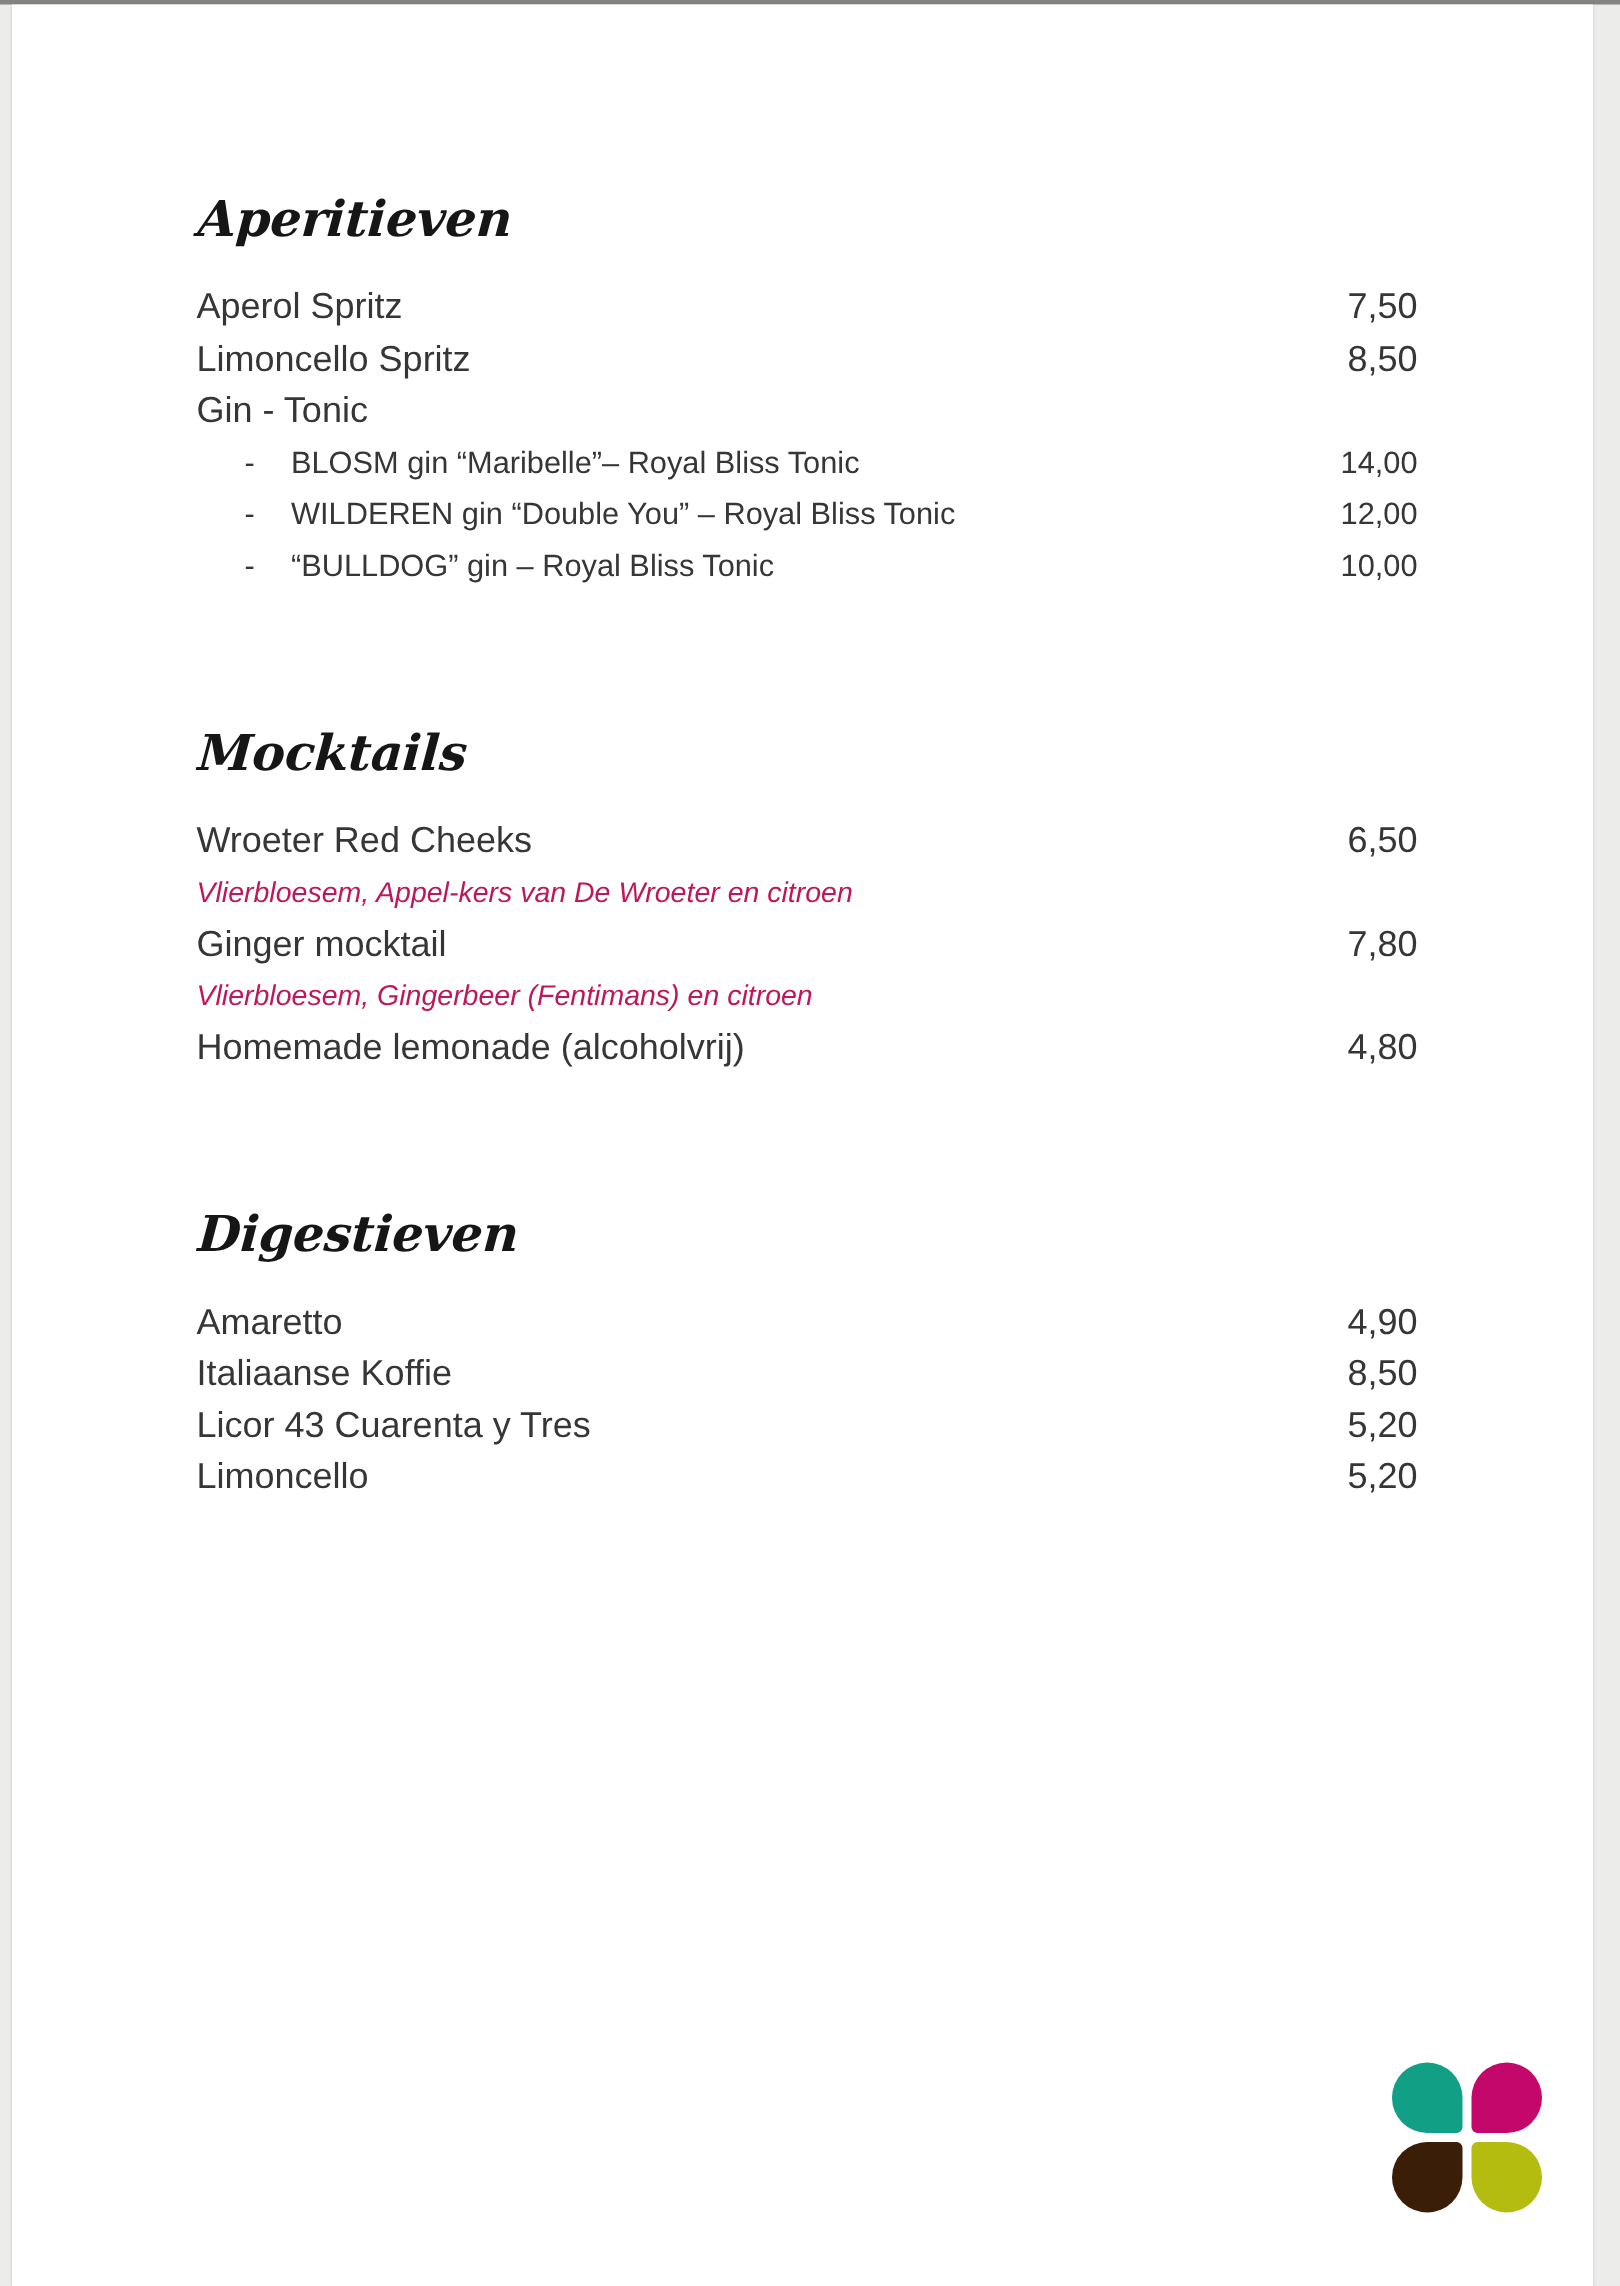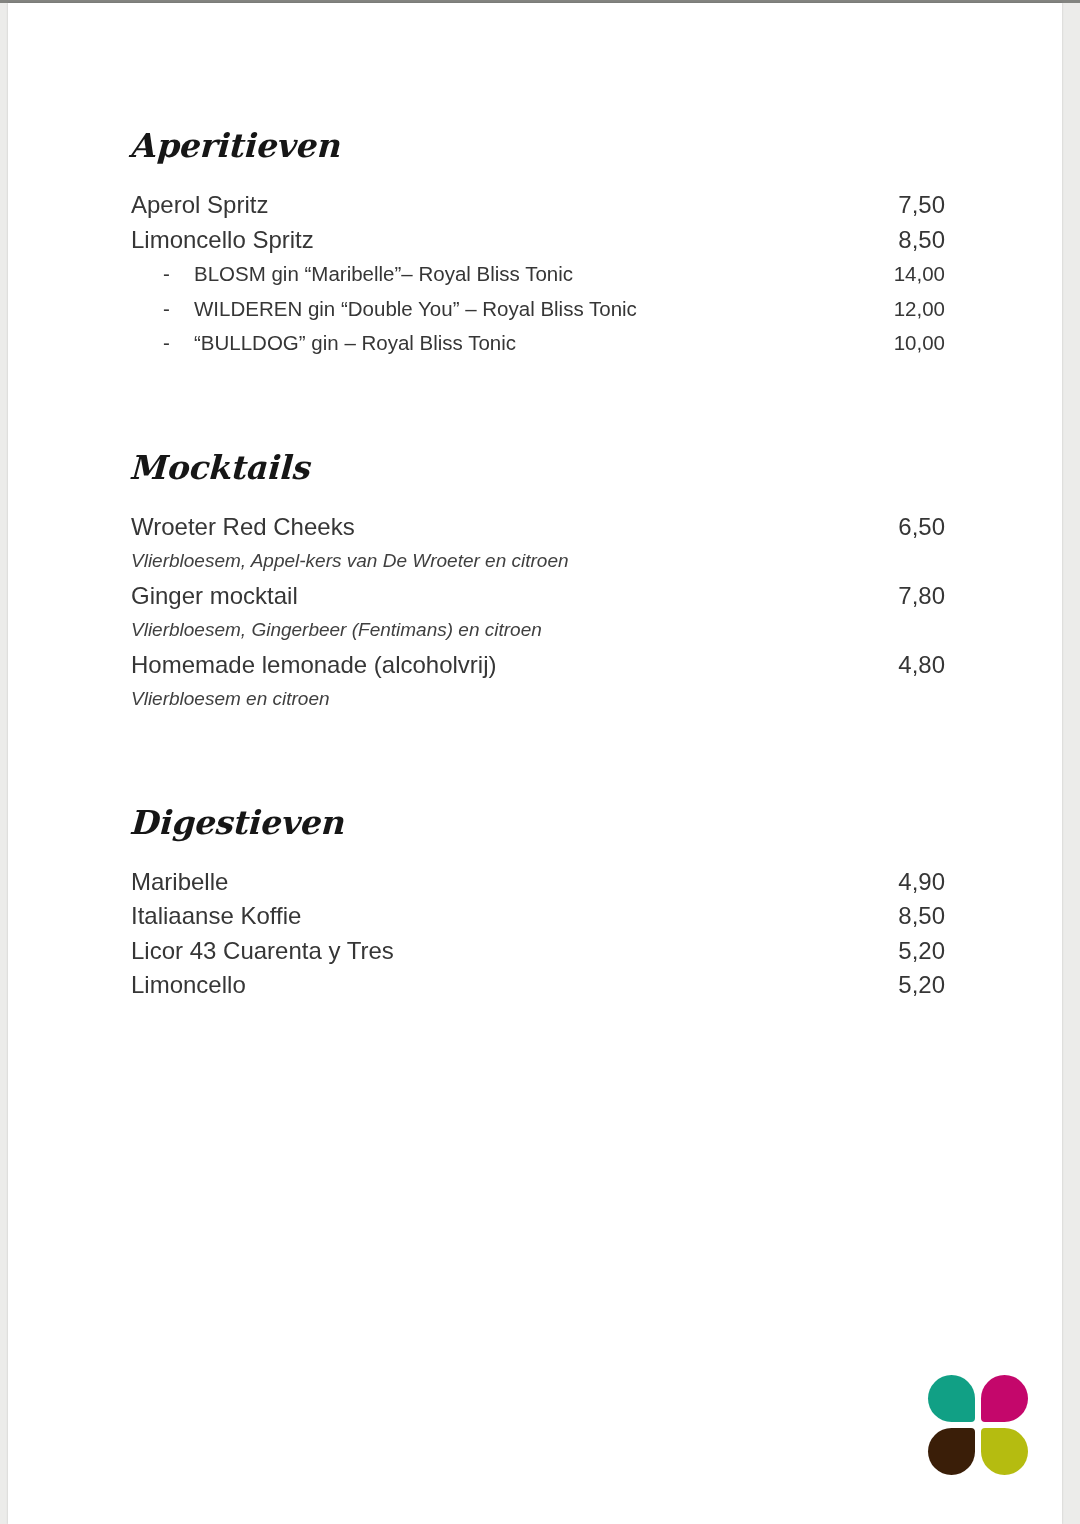--- a/index.html
+++ b/index.html
@@ -110,21 +110,21 @@
     margin-left: 32px;
     color: #363636;
   }
   .subrow .price { text-align: center; }
 
   
   .desc {
     font-size: 19px;
     line-height: 34.5px;
     font-style: italic;
-    color: #404040;
+    color: #be185d;
     white-space: nowrap;
   }
 
   
   .logo {
     position: absolute;
     left: 920px;      
     top: 1372px;
     width: 100px;
     height: 100px;
@@ -172,20 +172,24 @@
         <div class="row">
           <span class="name">Aperol Spritz</span>
           <span class="price">7,50</span>
         </div>
 
         <div class="row">
           <span class="name">Limoncello Spritz</span>
           <span class="price">8,50</span>
         </div>
 
+        <div class="row">
+          <span class="name">Gin - Tonic</span>
+          <span class="price"></span>
+        </div>
 
         <div class="subrow">
           <span class="bullet-wrap">
             <span class="bullet">-</span>
             <span class="name">BLOSM gin “Maribelle”– Royal Bliss Tonic</span>
           </span>
           <span class="price">14,00</span>
         </div>
 
         <div class="subrow">
@@ -217,28 +221,27 @@
         <div class="row">
           <span class="name">Ginger mocktail</span>
           <span class="price">7,80</span>
         </div>
         <div class="desc">Vlierbloesem, Gingerbeer (Fentimans) en citroen</div>
 
         <div class="row">
           <span class="name">Homemade lemonade (alcoholvrij)</span>
           <span class="price">4,80</span>
         </div>
-        <div class="desc">Vlierbloesem en citroen</div>
       </div>
 
       <div class="section section-digestieven">
         <h2 class="section-title">Digestieven</h2>
 
         <div class="row">
-          <span class="name">Maribelle</span>
+          <span class="name">Amaretto</span>
           <span class="price">4,90</span>
         </div>
         <div class="row">
           <span class="name">Italiaanse Koffie</span>
           <span class="price">8,50</span>
         </div>
         <div class="row">
           <span class="name">Licor 43 Cuarenta y Tres</span>
           <span class="price">5,20</span>
         </div>

